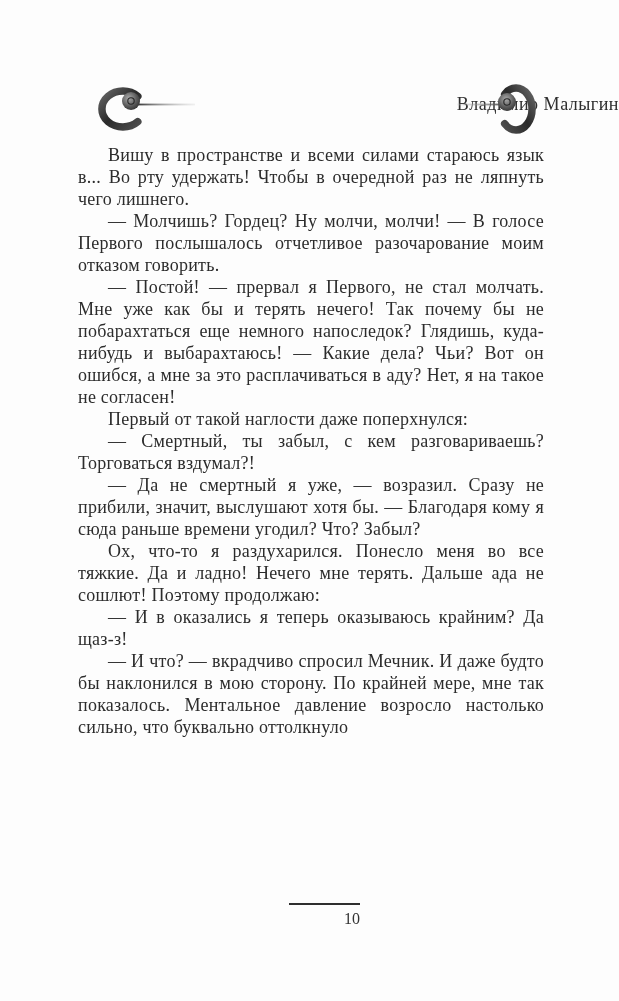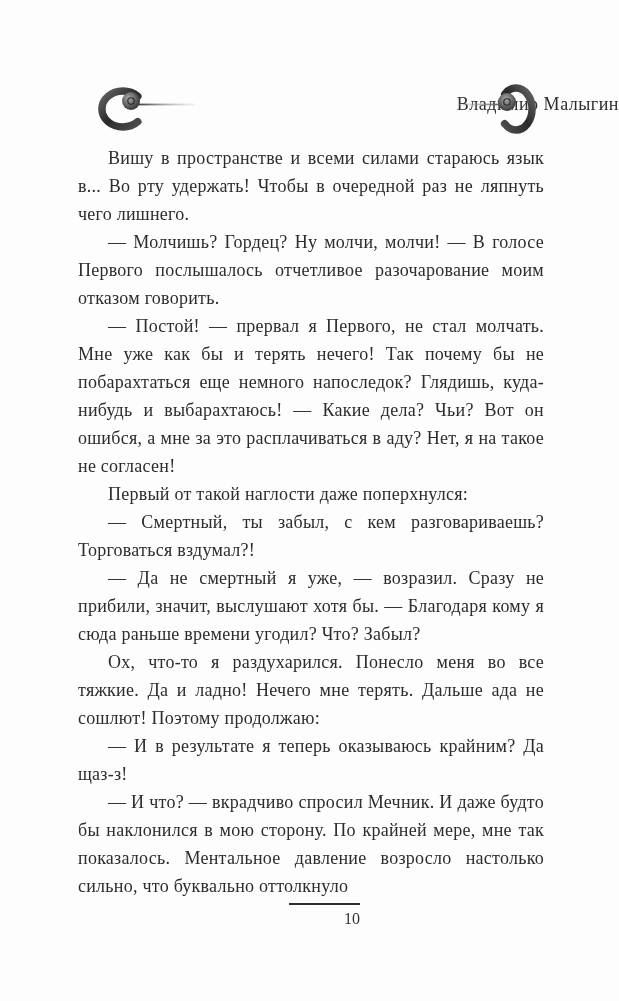--- a/index.html
+++ b/index.html
@@ -34,21 +34,21 @@
   }
   .orn-left  { left: 98px;  }
   .orn-right { left: 448px; }
   
   .page-text {
     position: absolute;
     top: 144px;
     left: 78px;
     width: 466px;
     font-size: 18px;
-    line-height: 28px;
+    line-height: 22px;
     text-align: justify;
     letter-spacing: 0.25px;
   }
   .page-text p {
     margin: 0;
     padding: 0;
     text-indent: 30px;
   }
   
   .footer-rule {
@@ -125,20 +125,20 @@
   </div>
 
   <div class="page-text">
     <p>Вишу в пространстве и всеми силами стараюсь язык в... Во рту удержать! Чтобы в очередной раз не ляпнуть чего лишнего.</p>
     <p>— Молчишь? Гордец? Ну молчи, молчи! — В голосе Первого послышалось отчетливое разочарование моим отказом говорить.</p>
     <p>— Постой! — прервал я Первого, не стал молчать. Мне уже как бы и терять нечего! Так почему бы не побарахтаться еще немного напоследок? Глядишь, куда-нибудь и выбарахтаюсь! — Какие дела? Чьи? Вот он ошибся, а мне за это расплачиваться в аду? Нет, я на такое не согласен!</p>
     <p>Первый от такой наглости даже поперхнулся:</p>
     <p>— Смертный, ты забыл, с кем разговариваешь? Торговаться вздумал?!</p>
     <p>— Да не смертный я уже, — возразил. Сразу не прибили, значит, выслушают хотя бы. — Благодаря кому я сюда раньше времени угодил? Что? Забыл?</p>
     <p>Ох, что-то я раздухарился. Понесло меня во все тяжкие. Да и ладно! Нечего мне терять. Дальше ада не сошлют! Поэтому продолжаю:</p>
-    <p>— И в результате я теперь оказываюсь крайним? Да щаз-з!</p>
+    <p>— И в оказались я теперь оказываюсь крайним? Да щаз-з!</p>
     <p>— И что? — вкрадчиво спросил Мечник. И даже будто бы наклонился в мою сторону. По крайней мере, мне так показалось. Ментальное давление возросло настолько сильно, что буквально оттолкнуло</p>
   </div>
 
   <div class="footer-rule"></div>
   <div class="page-number">10</div>
 
 </div>
 
 </body></html>

